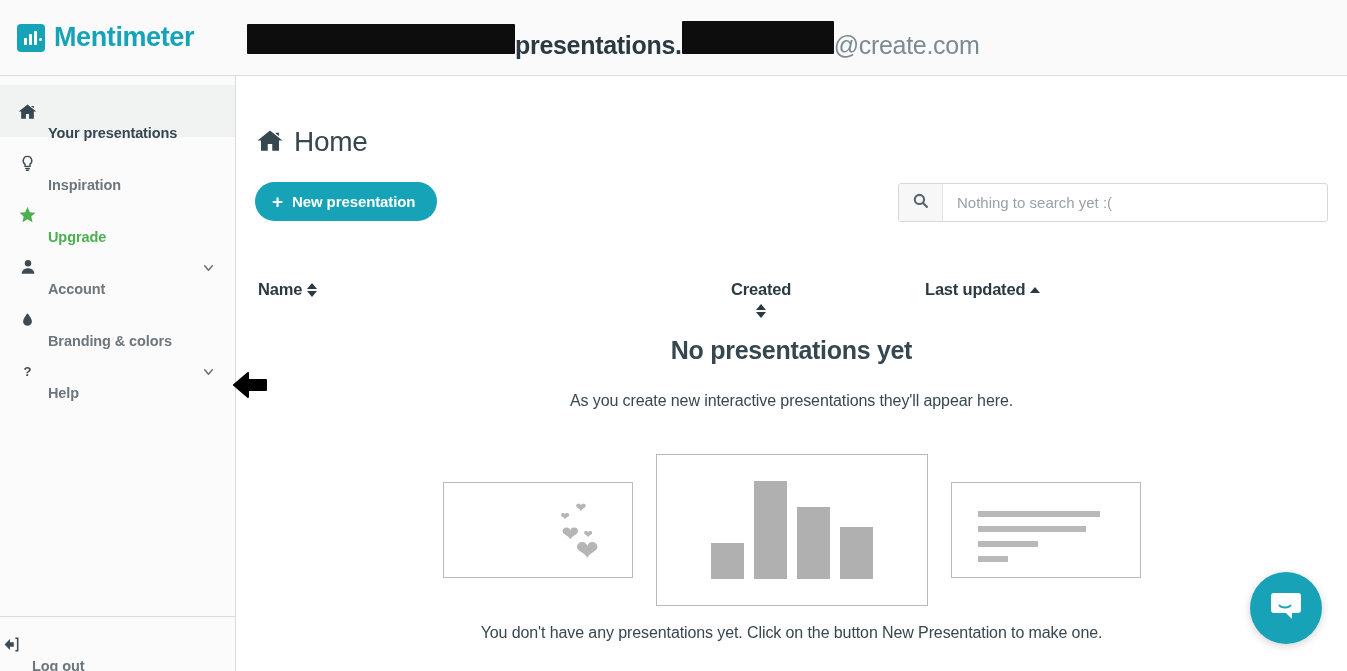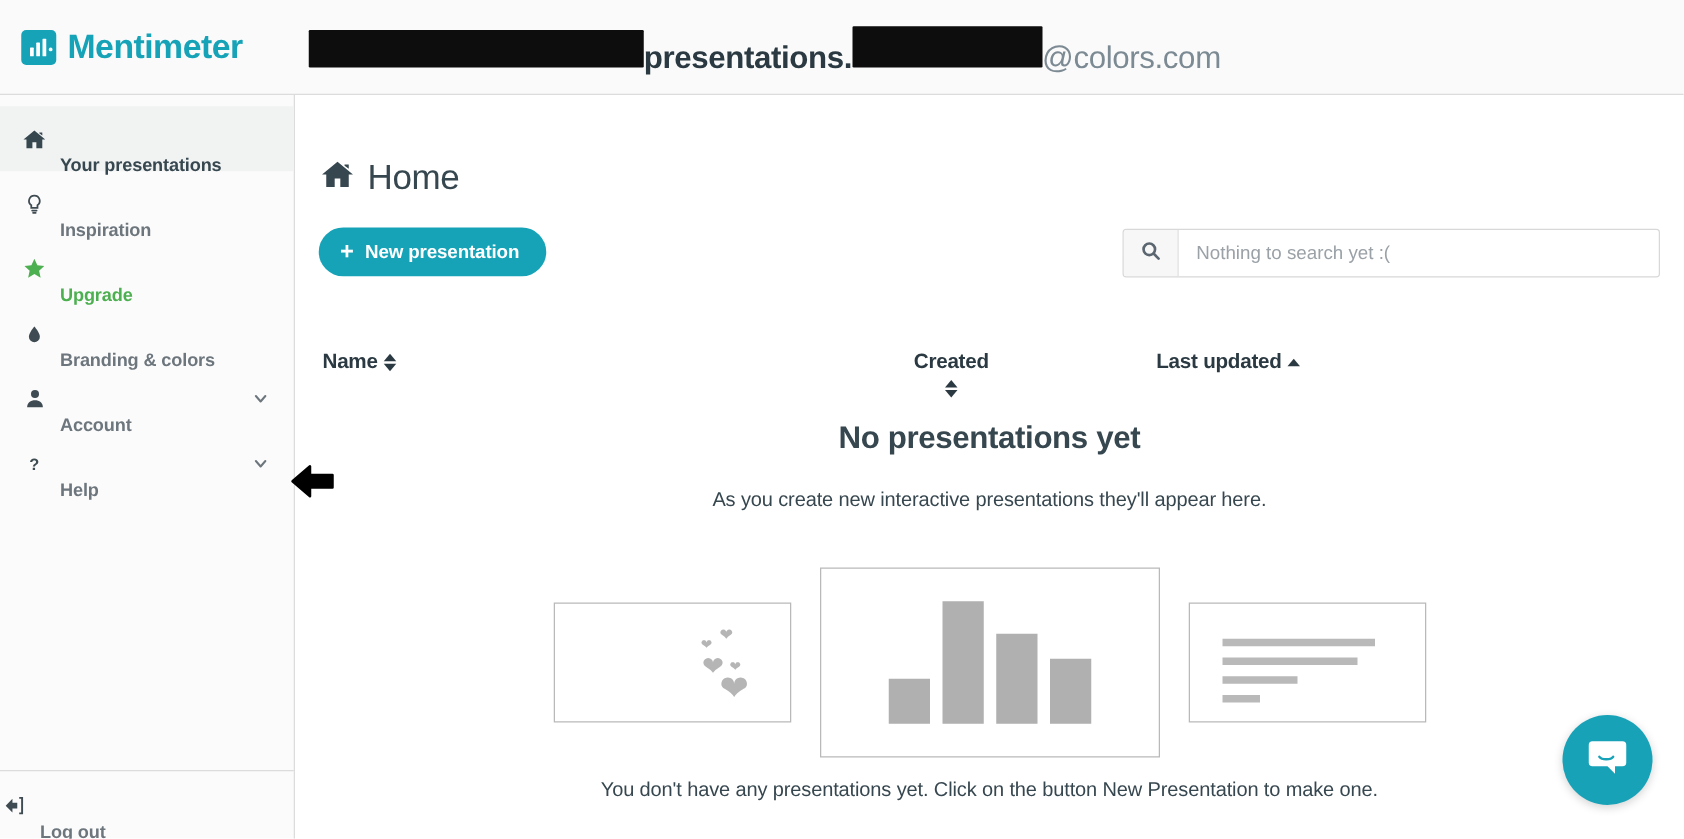--- a/index.html
+++ b/index.html
@@ -282,21 +282,21 @@
       <span class="logo-mark">
         <i class="b1"></i>
           <i class="b2"></i>
           <i class="b3"></i>
           <i class="dot"></i>
       </span>
       <span class="logo-text">Mentimeter</span>
     </div>
 
     <div class="topbar-title">
-      <span class="redact r1"></span><span class="dark">presentations.</span><span class="redact r2"></span><span>@colors.com</span>
+      <span class="redact r1"></span><span class="dark">presentations.</span><span class="redact r2"></span><span>@create.com</span>
     </div>
   </div>
 
   <div class="sidebar">
     <div class="nav">
 
       <div class="nav-item active">
         <span class="nav-icon">
           <svg width="19" height="19" viewBox="0 0 24 24" fill="#37474f">
               <path d="M12 3 1 12h3v9h6v-6h4v6h6v-9h3L12 3z"></path>
@@ -321,40 +321,40 @@
         <span class="nav-icon">
           <svg width="20" height="20" viewBox="0 0 24 24" fill="#4caf50">
               <path d="M12 2l3 6.5 7 .8-5.2 4.7 1.5 7-6.3-3.6L5.7 21l1.5-7L2 9.3l7-.8L12 2z"></path>
             </svg>
         </span>
         <span class="nav-label upgrade">Upgrade</span>
       </div>
 
       <div class="nav-item">
         <span class="nav-icon">
-          <svg width="15" height="19" viewBox="0 0 24 24" fill="#3f4b52">
-              <path d="M12 2C12 2 5 10 5 15a7 7 0 0 0 14 0c0-5-7-13-7-13z"></path>
-            </svg>
-        </span>
-        <span class="nav-label">Branding &amp; colors</span>
-      </div>
-
-      <div class="nav-item">
-        <span class="nav-icon">
           <svg width="18" height="18" viewBox="0 0 24 24" fill="#3f4b52">
               <circle cx="12" cy="7" r="4.3"></circle>
               <path d="M3.6 21c0-4.6 3.8-7.4 8.4-7.4s8.4 2.8 8.4 7.4H3.6z"></path>
             </svg>
         </span>
         <span class="nav-label">Account</span>
         <span class="chev">
           <svg width="13" height="13" viewBox="0 0 24 24" fill="none" stroke="#6d767d" stroke-width="3" stroke-linecap="round" stroke-linejoin="round">
               <polyline points="5 8 12 16 19 8"></polyline>
             </svg>
         </span>
+      </div>
+
+      <div class="nav-item">
+        <span class="nav-icon">
+          <svg width="15" height="19" viewBox="0 0 24 24" fill="#3f4b52">
+              <path d="M12 2C12 2 5 10 5 15a7 7 0 0 0 14 0c0-5-7-13-7-13z"></path>
+            </svg>
+        </span>
+        <span class="nav-label">Branding &amp; colors</span>
       </div>
 
       <div class="nav-item">
         <span class="nav-icon">
           <svg width="15" height="19" viewBox="0 0 24 24">
               <text x="12" y="19" text-anchor="middle" font-family="Liberation Sans, sans-serif" font-size="21" font-weight="bold" fill="#3f4b52">?</text>
             </svg>
         </span>
         <span class="nav-label">Help</span>
         <span class="chev">

